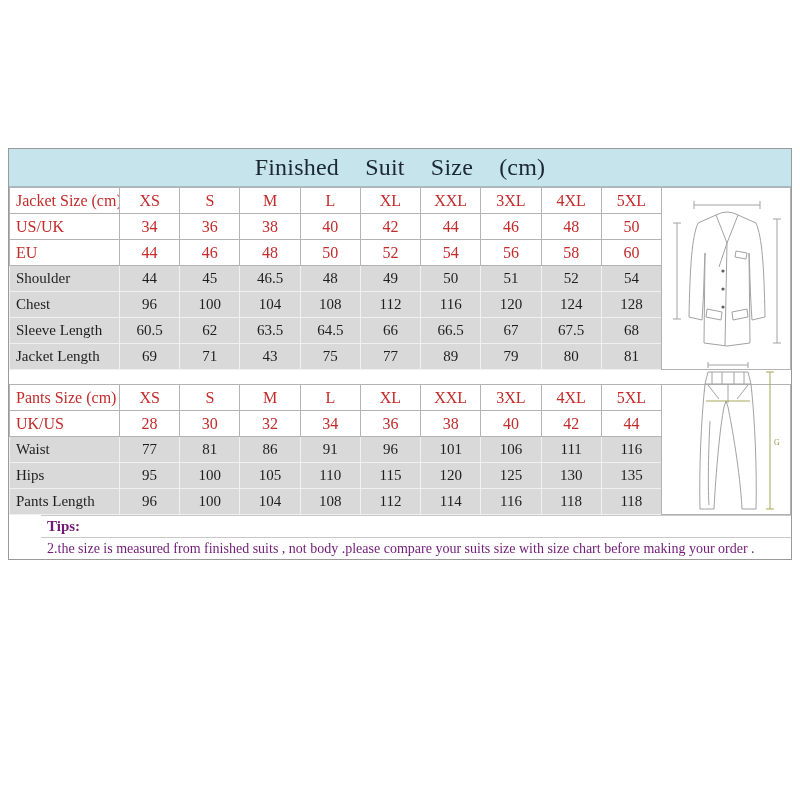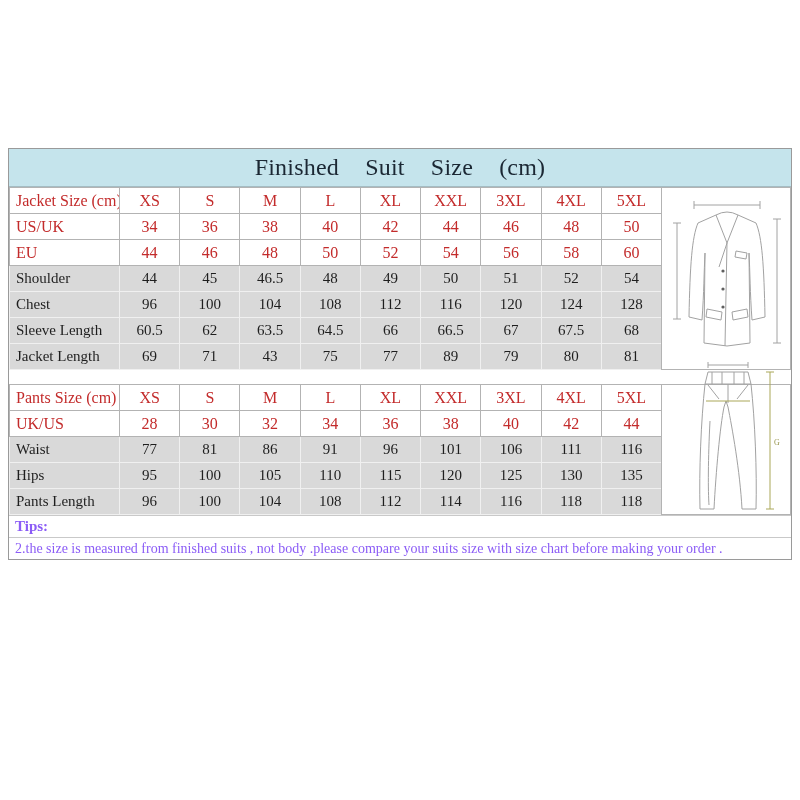--- a/index.html
+++ b/index.html
@@ -44,25 +44,26 @@
   tr.row-gray td { color: #1e1e1e; background: #d9d9d9; border-color: #f0f0f0; }
   td.illus { background: #ffffff; border: 1px solid #b3b3b3; }
 
   .spacer { height: 14px; background: #ffffff; }
 
   .tips-block { background: #ffffff; }
   .tips-row {
     height: 22px;
     line-height: 21px;
     font-size: 14px;
-    color: #8b5cf6;
+    color: #701a75;
     padding-left: 6px;
     border-top: 1px solid #c9c9c9;
     overflow: hidden;
     white-space: nowrap;
+    margin-left: 32px;
   }
   .tips-head { font-weight: bold; font-size: 15px; }
 
   .illus-svg { position: absolute; z-index: 3; }
   #jacket-illustration { right: 3px; top: 44px; }
   #pants-illustration { right: 3px; top: 210px; }
 </style>
 </head>
 <body>
 

